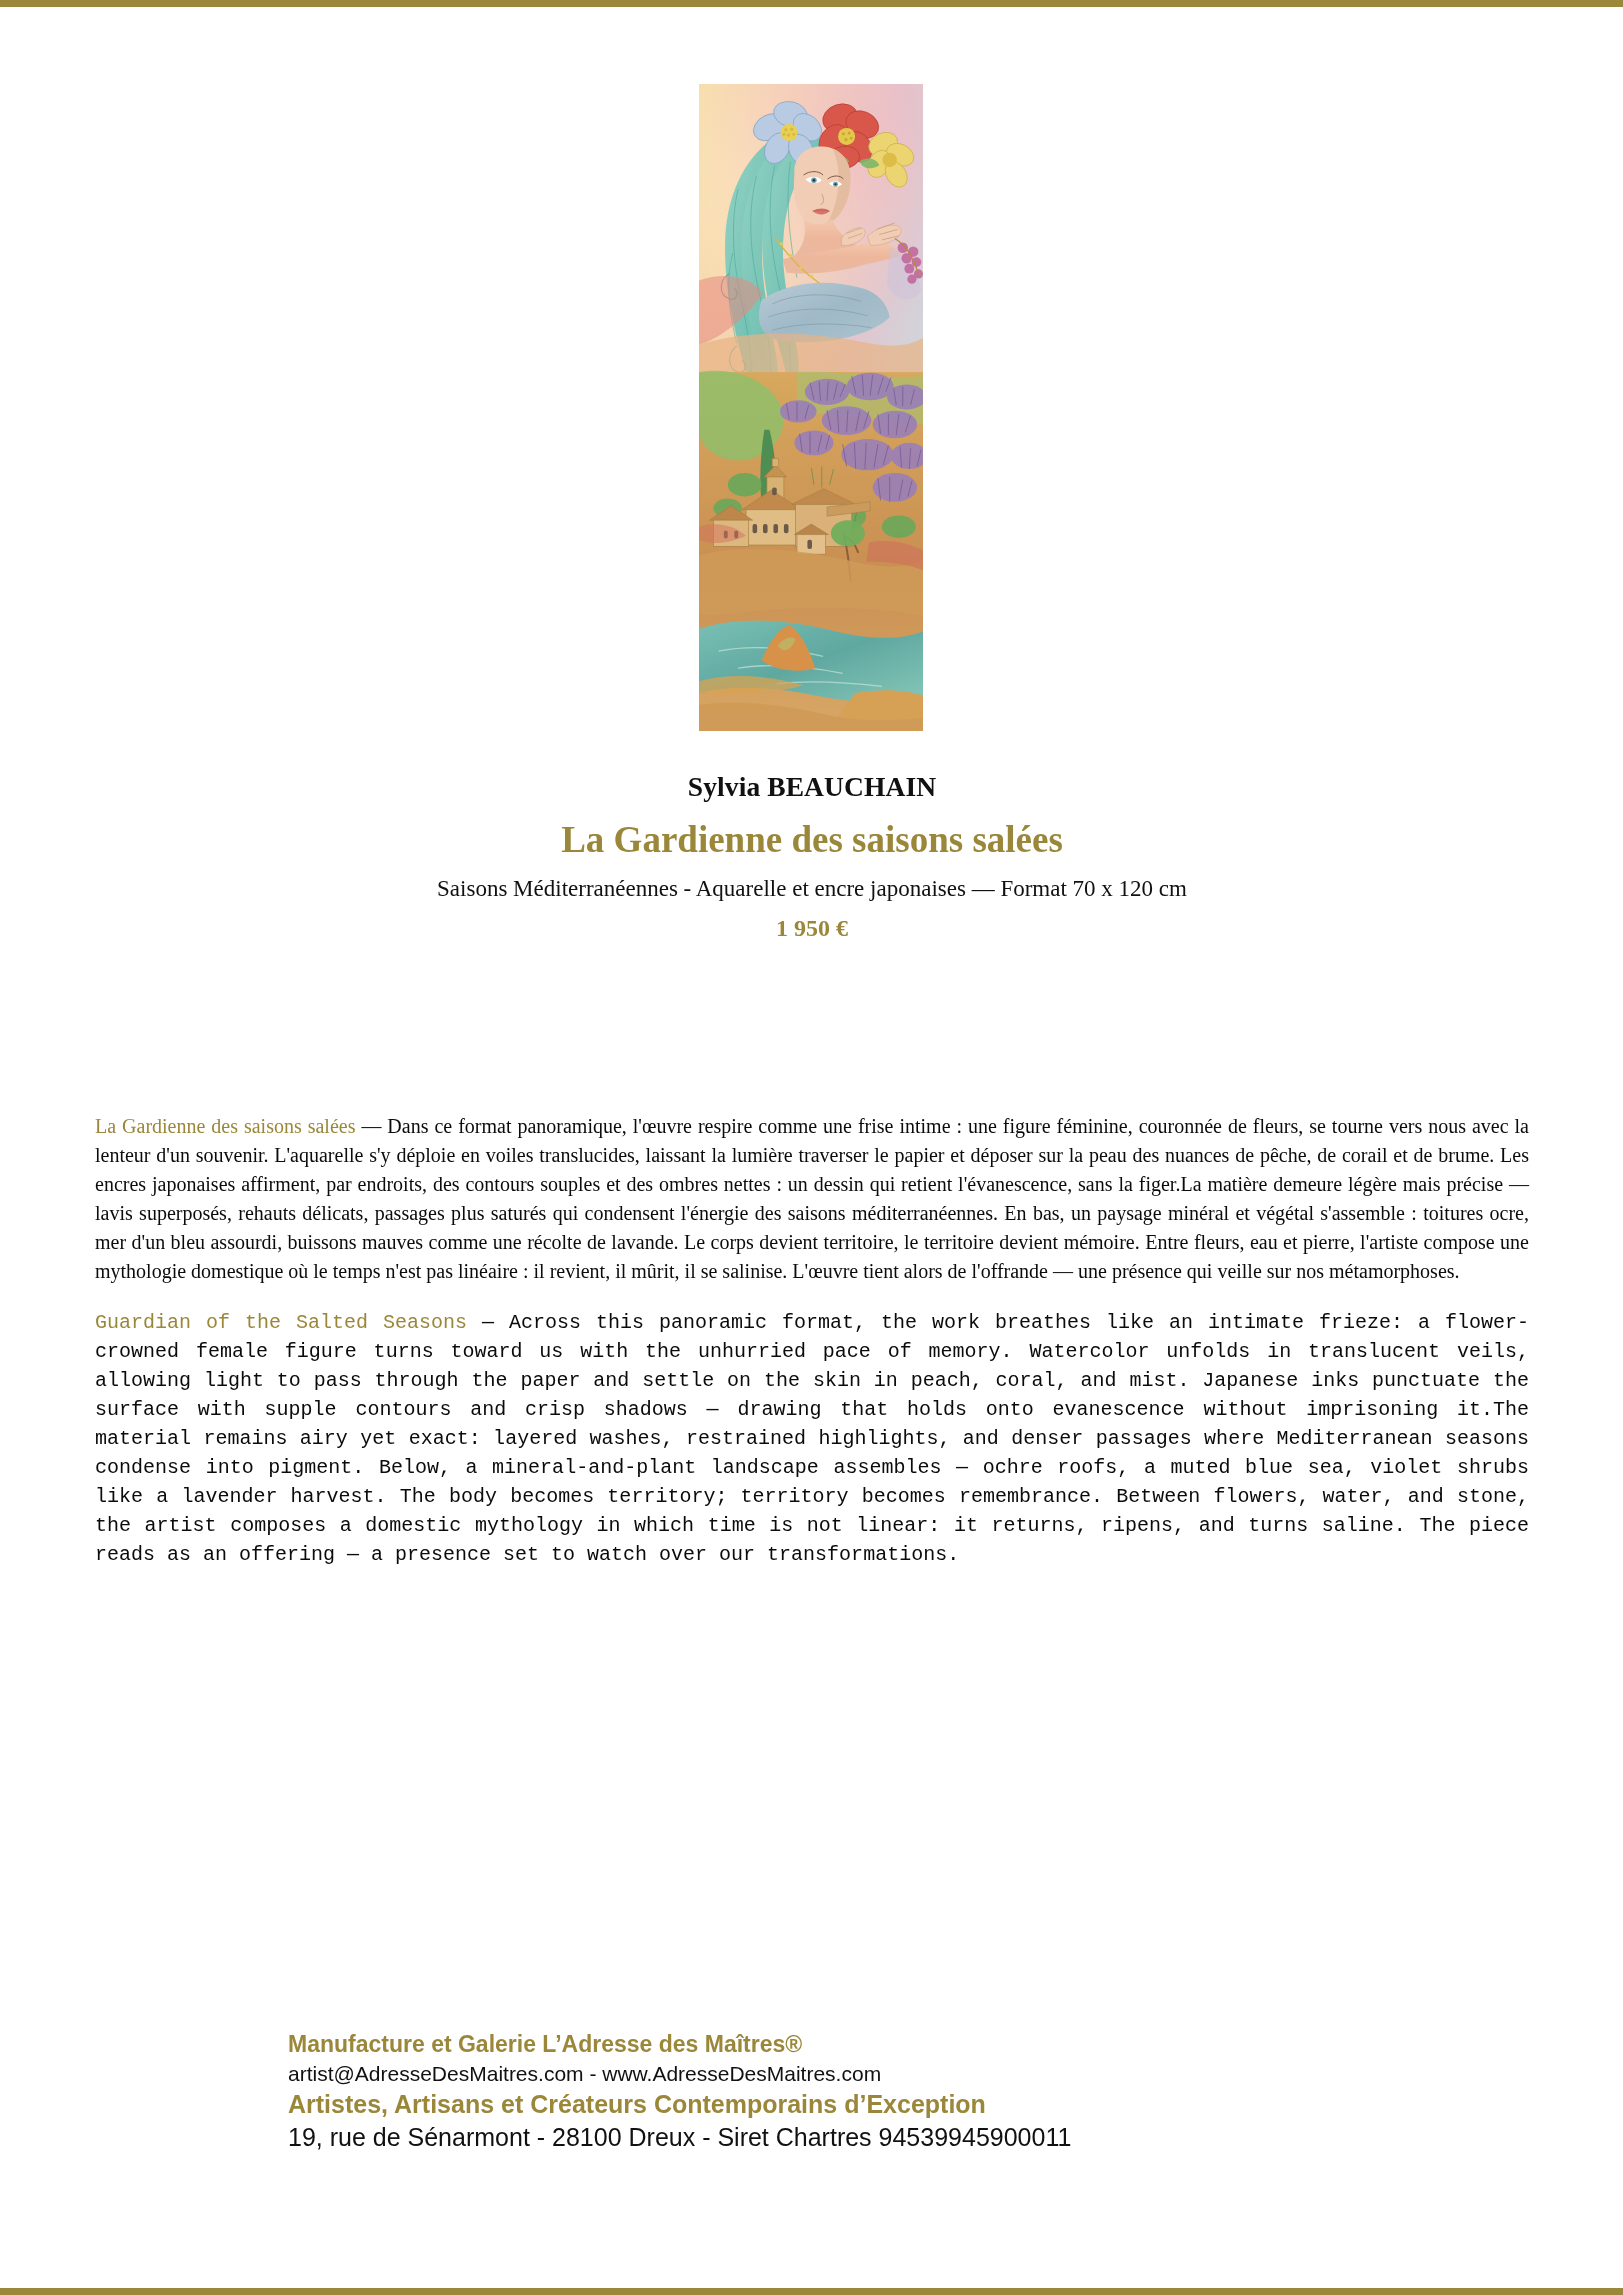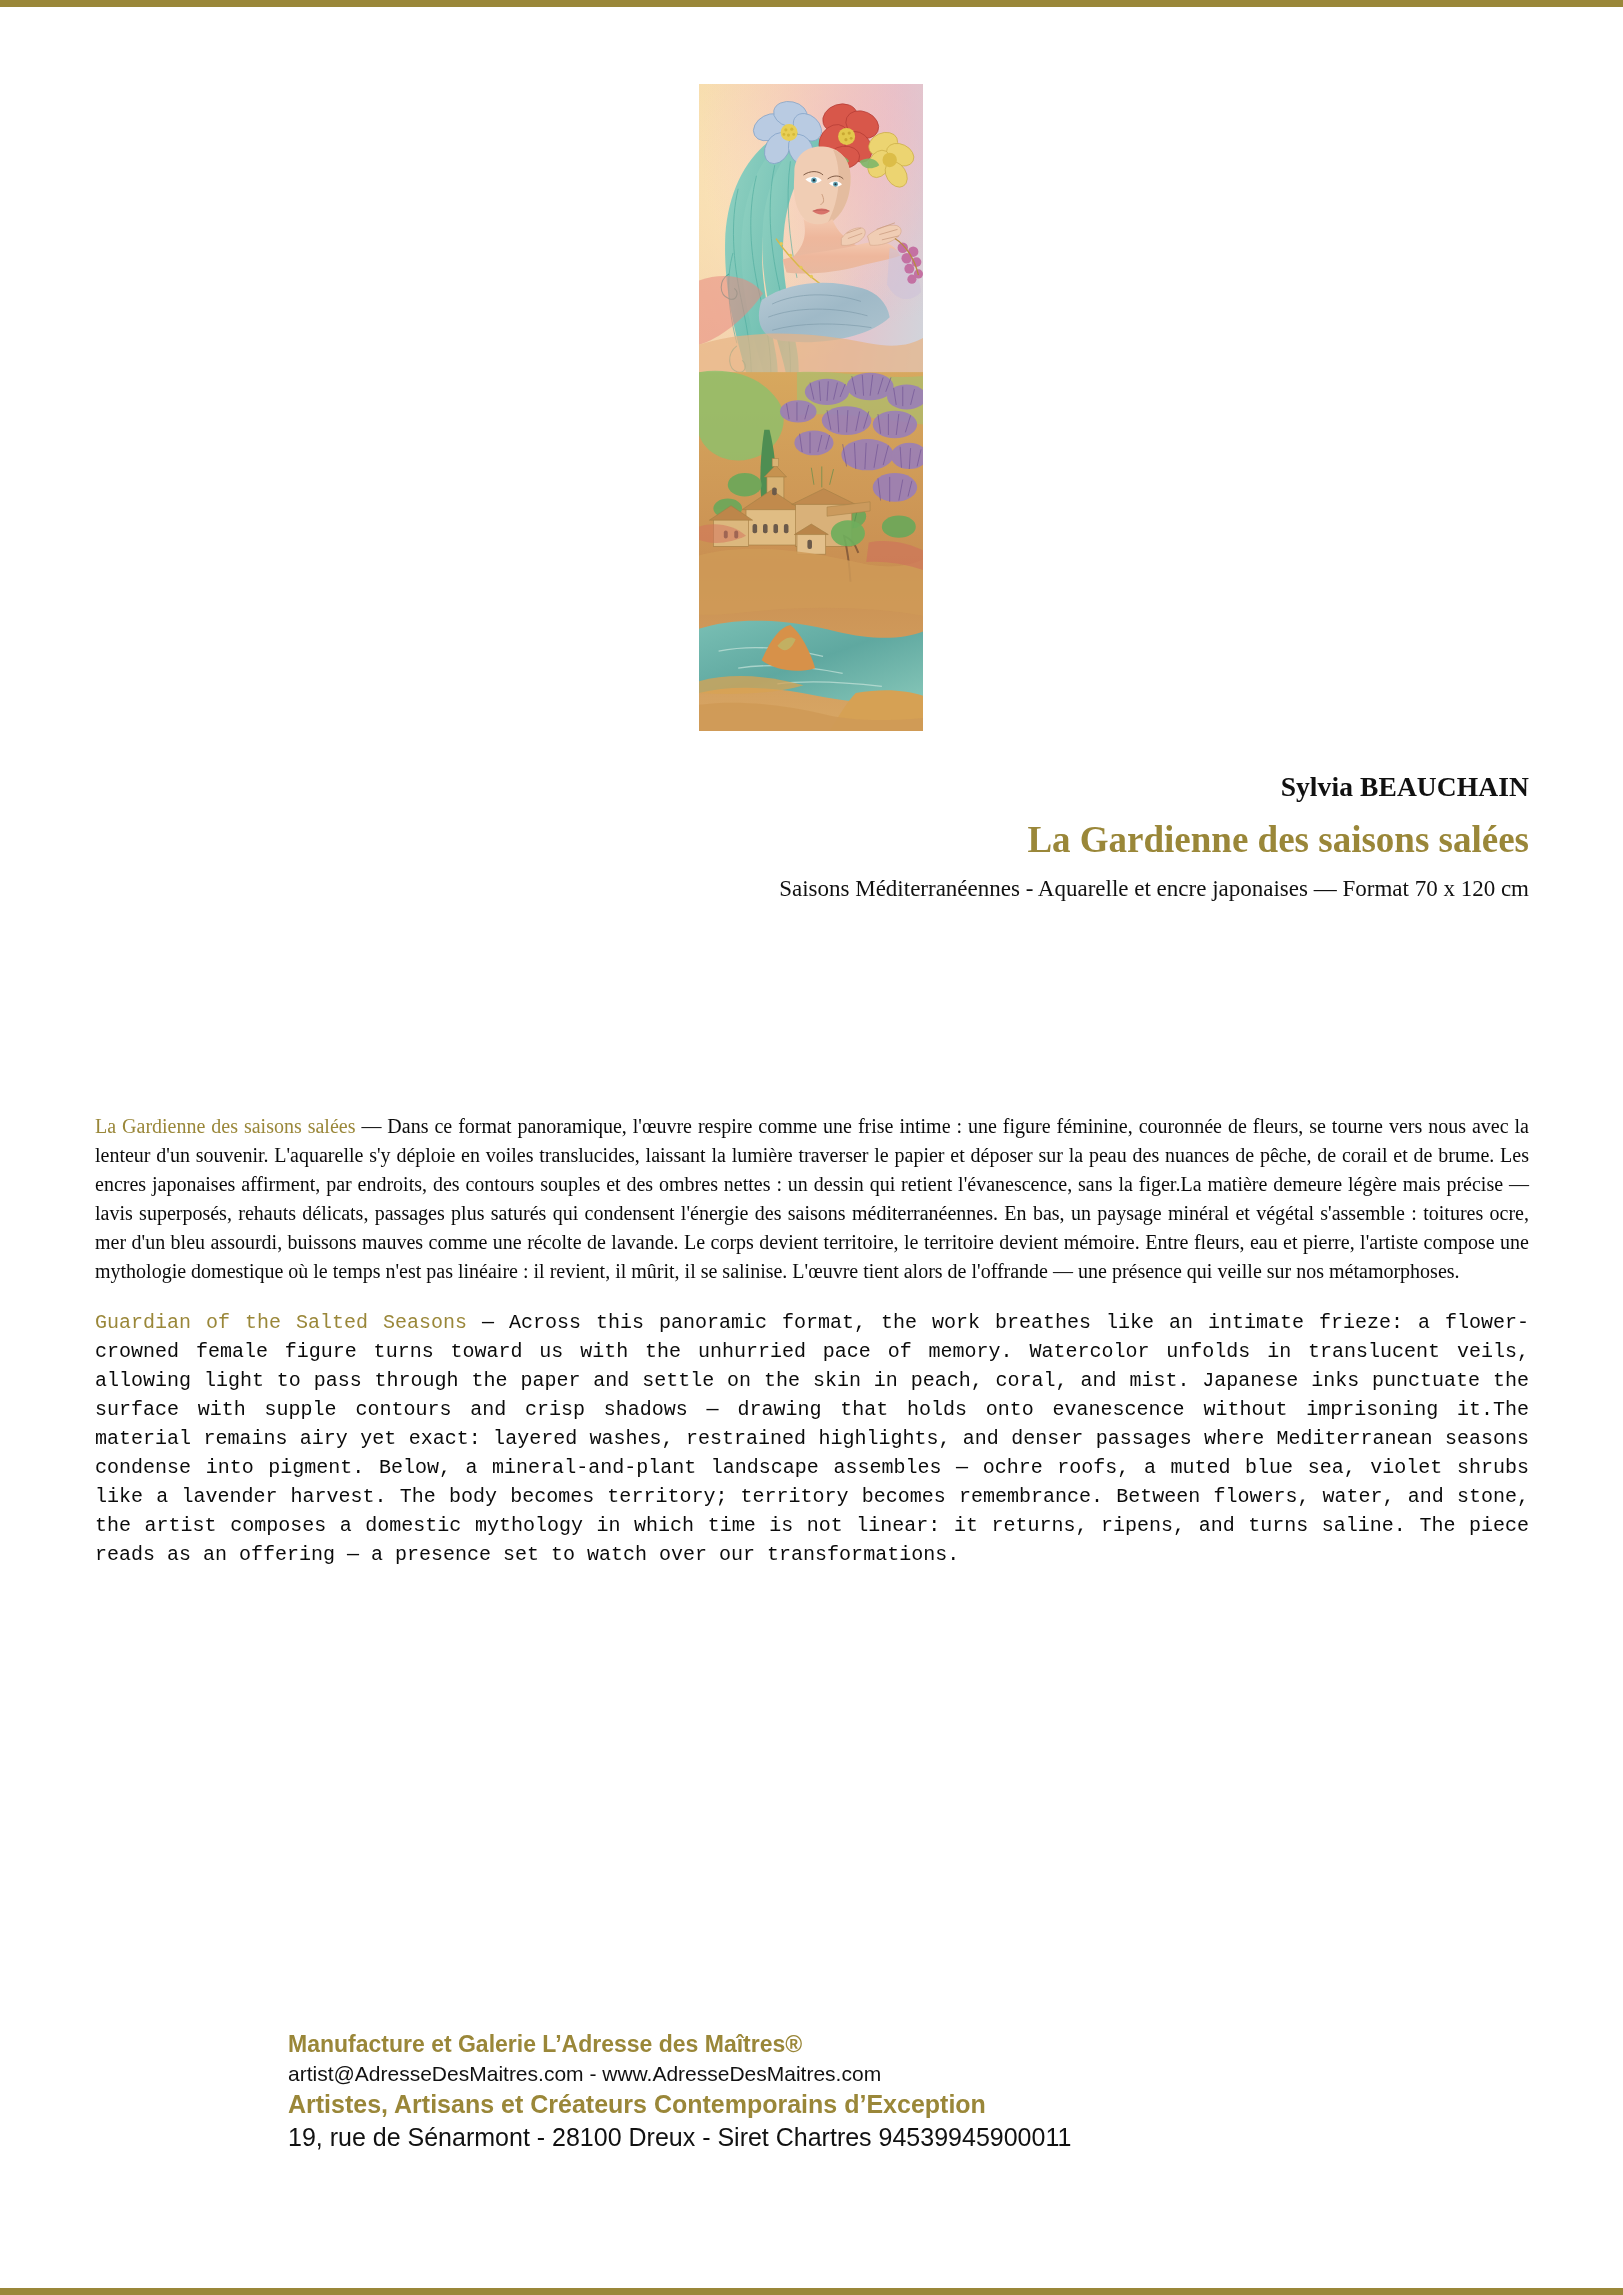--- a/index.html
+++ b/index.html
@@ -39,21 +39,21 @@
     height: 100%;
     display: block;
   }
 
   
   .heading {
     position: absolute;
     left: 95px;
     top: 772px;
     width: 1434px;
-    text-align: right;
+    text-align: center;
   }
   .artist-name {
     font-size: 27.5px;
     font-weight: bold;
     color: #111111;
     letter-spacing: 0.1px;
     margin: 0 0 17px 0;
     line-height: 1.1;
   }
   .artwork-title {
@@ -427,20 +427,21 @@
     <path d="M0 912 C 50 898, 110 904, 160 918 C 120 930, 60 934, 0 930 Z" fill="#d8a353" opacity="0.75"></path>
     <path d="M240 930 C 284 922, 318 926, 343 934 L 343 988 L 200 988 C 214 966, 226 944, 240 930 Z" fill="#d6a154"></path>
     <path d="M0 948 C 60 940, 130 948, 190 962 C 230 972, 280 974, 343 968 L 343 988 L 0 988 Z" fill="#cf9a57" opacity="0.9"></path>
   </svg>
 </div>
 
 <div class="heading">
   <div class="artist-name">Sylvia BEAUCHAIN</div>
   <div class="artwork-title">La Gardienne des saisons salées</div>
   <div class="artwork-subtitle">Saisons Méditerranéennes - Aquarelle et encre japonaises — Format 70 x 120 cm</div>
+  <div class="artwork-price">1 950 €</div>
 </div>
 
 <div class="body-text">
   <p class="para"><span class="lede">La Gardienne des saisons salées</span><span> — Dans ce format panoramique, l'œuvre respire comme une frise intime : une figure féminine, couronnée de fleurs, se tourne vers nous avec la lenteur d'un souvenir. L'aquarelle s'y déploie en voiles translucides, laissant la lumière traverser le papier et déposer sur la peau des nuances de pêche, de corail et de brume. Les encres japonaises affirment, par endroits, des contours souples et des ombres nettes : un dessin qui retient l'évanescence, sans la figer.La matière demeure légère mais précise — lavis superposés, rehauts délicats, passages plus saturés qui condensent l'énergie des saisons méditerranéennes. En bas, un paysage minéral et végétal s'assemble : toitures ocre, mer d'un bleu assourdi, buissons mauves comme une récolte de lavande. Le corps devient territoire, le territoire devient mémoire. Entre fleurs, eau et pierre, l'artiste compose une mythologie domestique où le temps n'est pas linéaire : il revient, il mûrit, il se salinise. L'œuvre tient alors de l'offrande — une présence qui veille sur nos métamorphoses.</span></p>
   <p class="para"><span class="lede">Guardian of the Salted Seasons</span><span> — Across this panoramic format, the work breathes like an intimate frieze: a flower-crowned female figure turns toward us with the unhurried pace of memory. Watercolor unfolds in translucent veils, allowing light to pass through the paper and settle on the skin in peach, coral, and mist. Japanese inks punctuate the surface with supple contours and crisp shadows — drawing that holds onto evanescence without imprisoning it.The material remains airy yet exact: layered washes, restrained highlights, and denser passages where Mediterranean seasons condense into pigment. Below, a mineral-and-plant landscape assembles — ochre roofs, a muted blue sea, violet shrubs like a lavender harvest. The body becomes territory; territory becomes remembrance. Between flowers, water, and stone, the artist composes a domestic mythology in which time is not linear: it returns, ripens, and turns saline. The piece reads as an offering — a presence set to watch over our transformations.</span></p>
 </div>
 
 <div class="footer">
   <div class="footer-lines">
     <div class="f-line f-gold">Manufacture et Galerie L’Adresse des Maîtres®</div>

